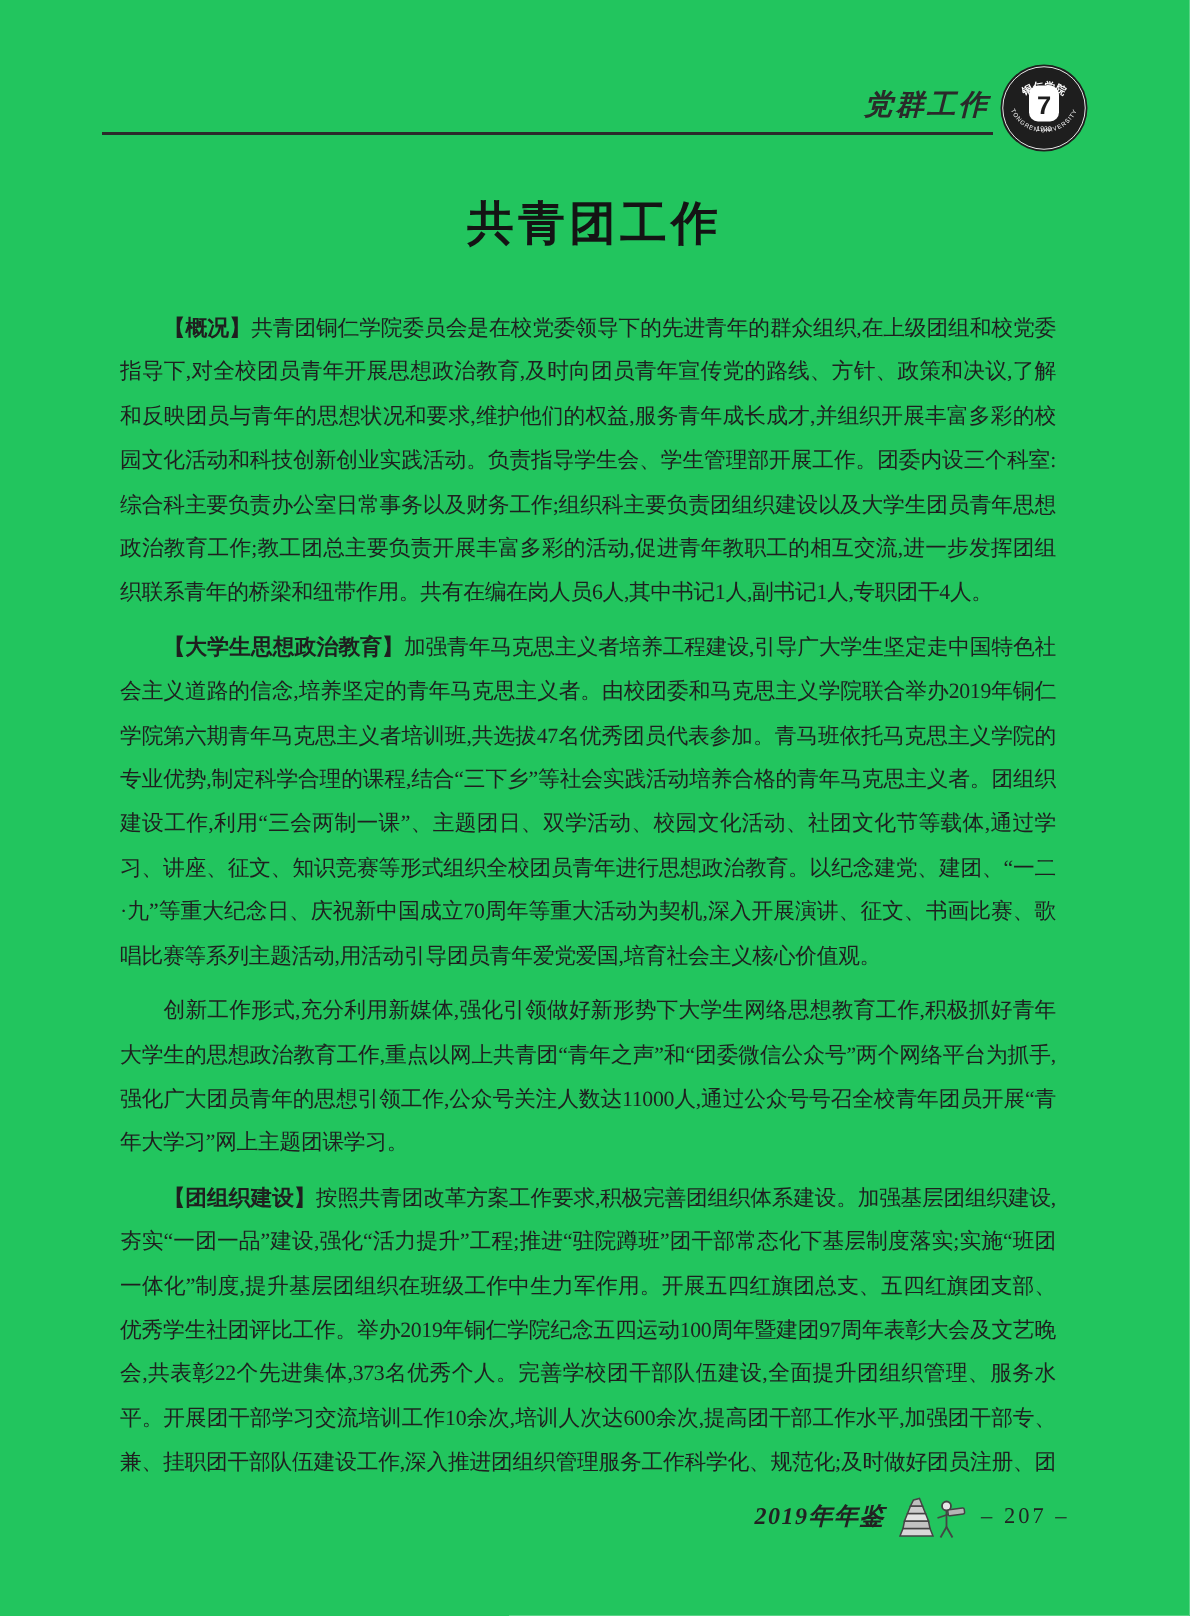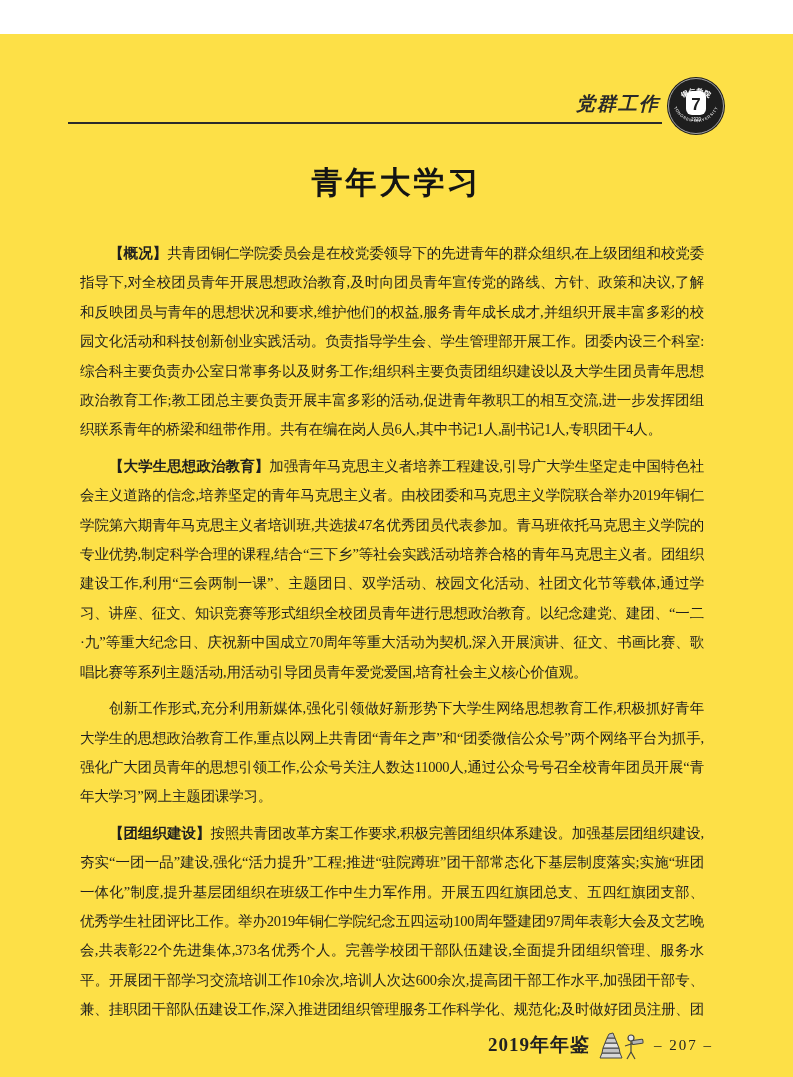--- a/index.html
+++ b/index.html
@@ -1,21 +1,21 @@
 <!DOCTYPE html>
 <html lang="zh"><head>
 <meta charset="utf-8">
 <style>
   html,body{margin:0;padding:0;}
   body{
     width:793px;height:1077px;background:#ffffff;position:relative;
     font-family:"Liberation Serif","DejaVu Serif",serif;
     color:#1f1f1f;overflow:hidden;
   }
-  .page{position:absolute;inset:0;background:#fde047;margin-top:34px;}
+  .page{position:absolute;inset:0;background:#22c55e;}
 
   
   .header-rule{
     position:absolute;left:68px;top:88px;width:594px;height:2px;
     background:#2b2b2b;
   }
   .section-label{
     position:absolute;top:57px;right:133px;
     font-style:italic;font-weight:bold;font-size:19px;color:#2a2a2a;
     letter-spacing:2px;
@@ -45,21 +45,21 @@
     font-family:"Liberation Sans","DejaVu Sans",sans-serif;
     letter-spacing:0;
   }
 
   
   .page-footer{
     position:absolute;top:995px;right:80px;height:32px;
     display:flex;align-items:center;gap:9px;
   }
   .yearbook-label{
-    font-weight:bold;font-size:19px;color:#222;
+    font-style:italic;font-weight:bold;font-size:16px;color:#222;
     letter-spacing:1px;
   }
   .page-number{
     font-size:15px;color:#222;letter-spacing:2px;
   }
   .books-icon{width:46px;height:32px;}
 </style>
 </head>
 <body>
 
@@ -79,21 +79,21 @@
       <textPath href="#topArc" startOffset="50%" text-anchor="middle">铜仁学院</textPath>
     </text>
     <rect x="20" y="15" width="20" height="24" rx="6" fill="#ffffff"></rect>
     <text x="30" y="34" text-anchor="middle" font-size="17" font-weight="bold" fill="#1e1e1e" font-family="Liberation Sans, DejaVu Sans, sans-serif">7</text>
     <text x="30" y="45" text-anchor="middle" font-size="4.5" fill="#ffffff" font-family="Liberation Sans, DejaVu Sans, sans-serif">1920</text>
     <text font-size="4" fill="#ffffff" letter-spacing="0.6" font-family="Liberation Sans, DejaVu Sans, sans-serif">
       <textPath href="#botArc" startOffset="50%" text-anchor="middle">TONGREN UNIVERSITY</textPath>
     </text>
   </svg>
 
-  <h1 class="page-title">青年大学习</h1>
+  <h1 class="page-title">共青团工作</h1>
 
   <main class="article">
     <p class="para"><span class="para-label">【概况】</span><span>共青团铜仁学院委员会是在校党委领导下的先进青年的群众组织,在上级团组和校党委指导下,对全校团员青年开展思想政治教育,及时向团员青年宣传党的路线、方针、政策和决议,了解和反映团员与青年的思想状况和要求,维护他们的权益,服务青年成长成才,并组织开展丰富多彩的校园文化活动和科技创新创业实践活动。负责指导学生会、学生管理部开展工作。团委内设三个科室:综合科主要负责办公室日常事务以及财务工作;组织科主要负责团组织建设以及大学生团员青年思想政治教育工作;教工团总主要负责开展丰富多彩的活动,促进青年教职工的相互交流,进一步发挥团组织联系青年的桥梁和纽带作用。共有在编在岗人员6人,其中书记1人,副书记1人,专职团干4人。</span></p>
 
     <p class="para"><span class="para-label">【大学生思想政治教育】</span><span>加强青年马克思主义者培养工程建设,引导广大学生坚定走中国特色社会主义道路的信念,培养坚定的青年马克思主义者。由校团委和马克思主义学院联合举办2019年铜仁学院第六期青年马克思主义者培训班,共选拔47名优秀团员代表参加。青马班依托马克思主义学院的专业优势,制定科学合理的课程,结合“三下乡”等社会实践活动培养合格的青年马克思主义者。团组织建设工作,利用“三会两制一课”、主题团日、双学活动、校园文化活动、社团文化节等载体,通过学习、讲座、征文、知识竞赛等形式组织全校团员青年进行思想政治教育。以纪念建党、建团、“一二·九”等重大纪念日、庆祝新中国成立70周年等重大活动为契机,深入开展演讲、征文、书画比赛、歌唱比赛等系列主题活动,用活动引导团员青年爱党爱国,培育社会主义核心价值观。</span></p>
 
     <p class="para"><span class="para-label"></span><span>创新工作形式,充分利用新媒体,强化引领做好新形势下大学生网络思想教育工作,积极抓好青年大学生的思想政治教育工作,重点以网上共青团“青年之声”和“团委微信公众号”两个网络平台为抓手,强化广大团员青年的思想引领工作,公众号关注人数达11000人,通过公众号号召全校青年团员开展“青年大学习”网上主题团课学习。</span></p>
 
     <p class="para"><span class="para-label">【团组织建设】</span><span>按照共青团改革方案工作要求,积极完善团组织体系建设。加强基层团组织建设,夯实“一团一品”建设,强化“活力提升”工程;推进“驻院蹲班”团干部常态化下基层制度落实;实施“班团一体化”制度,提升基层团组织在班级工作中生力军作用。开展五四红旗团总支、五四红旗团支部、优秀学生社团评比工作。举办2019年铜仁学院纪念五四运动100周年暨建团97周年表彰大会及文艺晚会,共表彰22个先进集体,373名优秀个人。完善学校团干部队伍建设,全面提升团组织管理、服务水平。开展团干部学习交流培训工作10余次,培训人次达600余次,提高团干部工作水平,加强团干部专、兼、挂职团干部队伍建设工作,深入推进团组织管理服务工作科学化、规范化;及时做好团员注册、团员组织关系接转工作,团员登记率100%;妥善保管团工作档案。按时收缴团费,定期公开团费支出情况。完成2019届毕业生团组织关系转出办理工作,为毕业生办理团组织关系转出约2000余人次,有序高效服务毕业生。</span></p>
 

